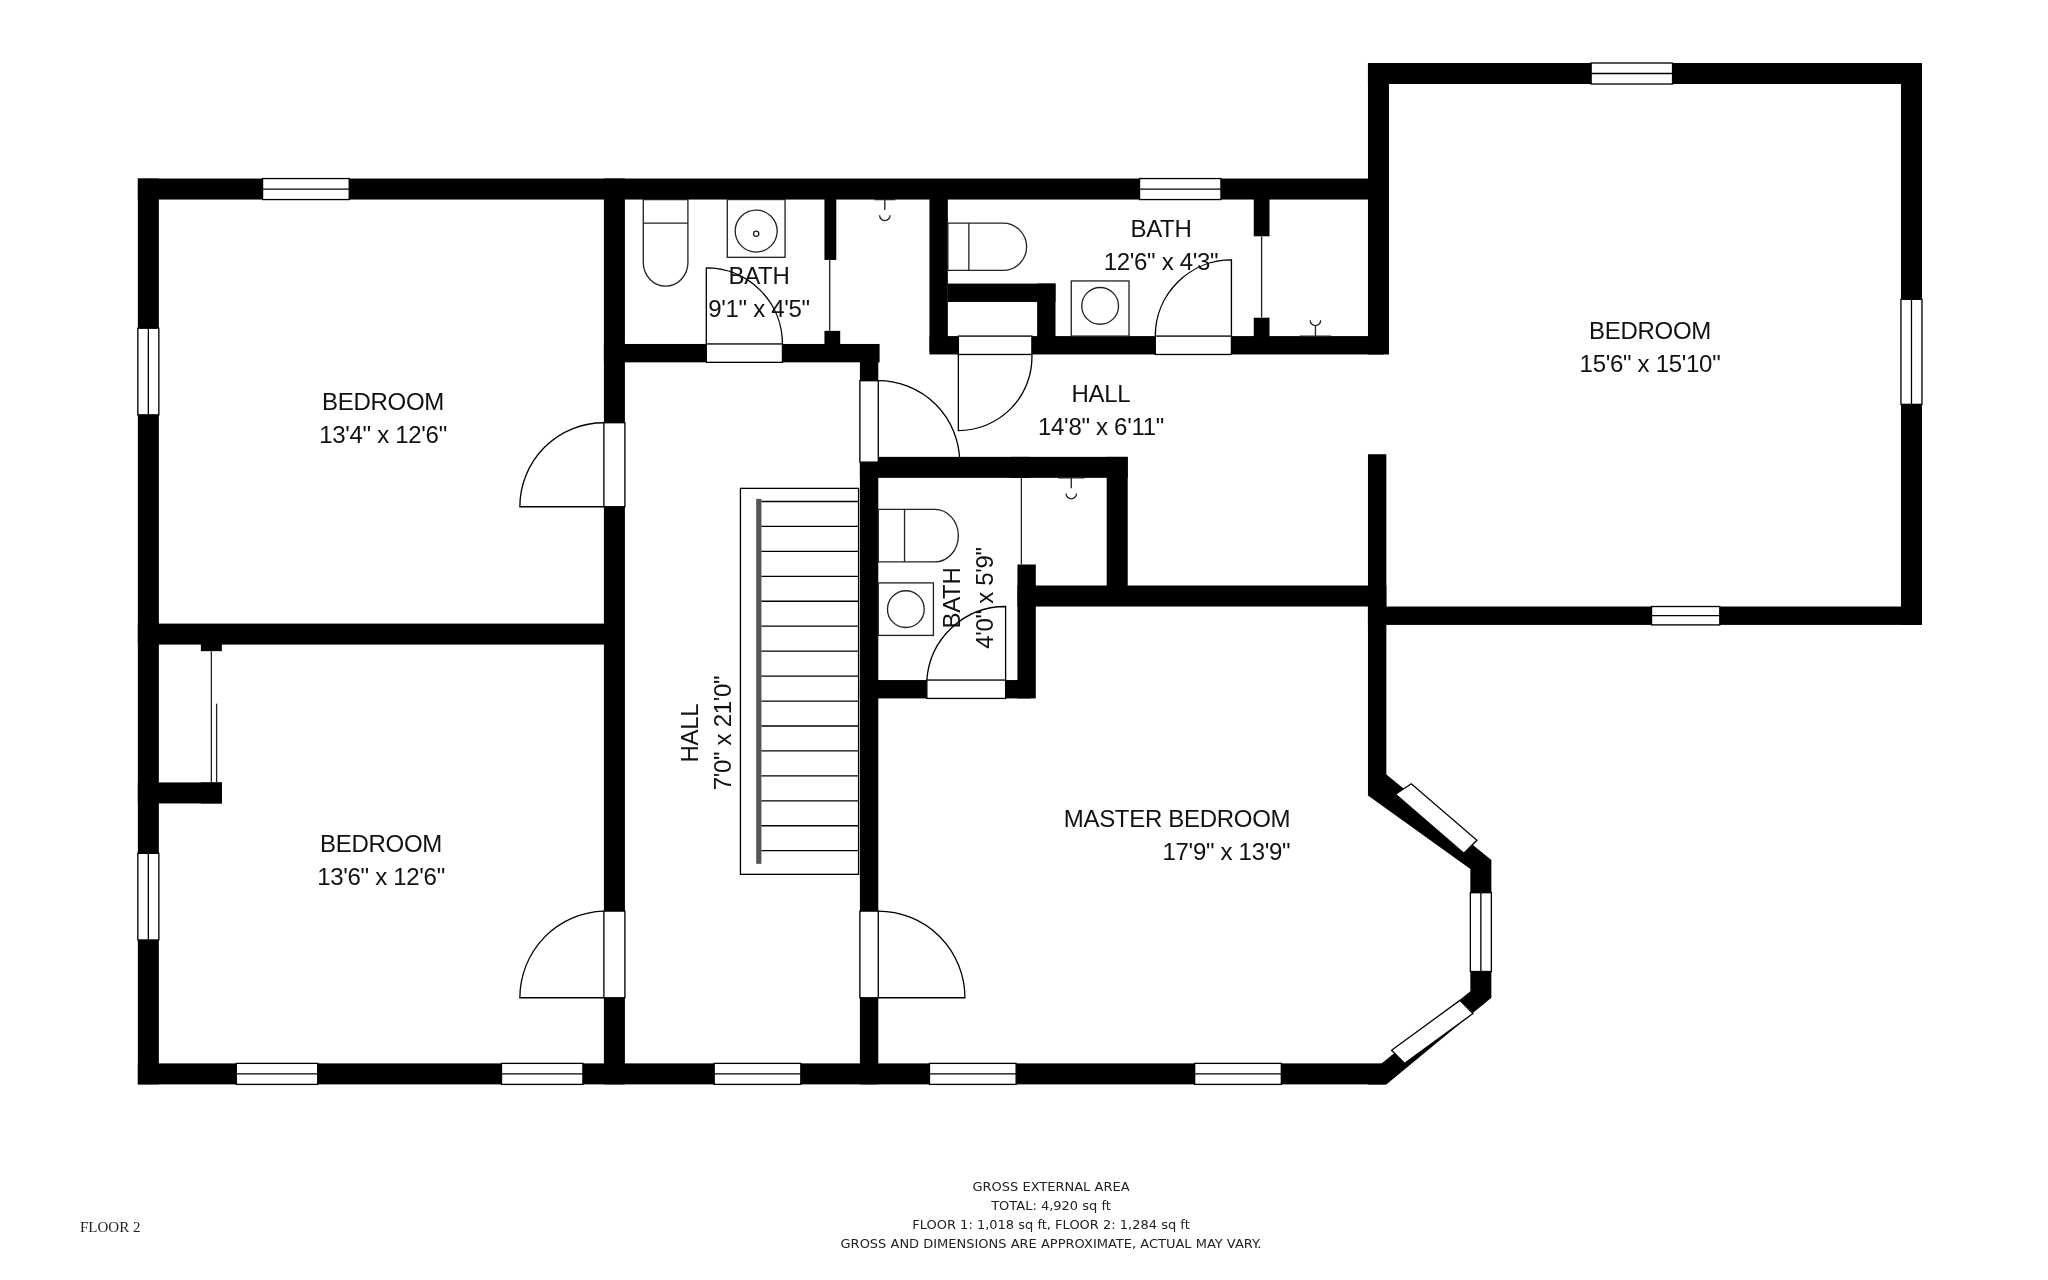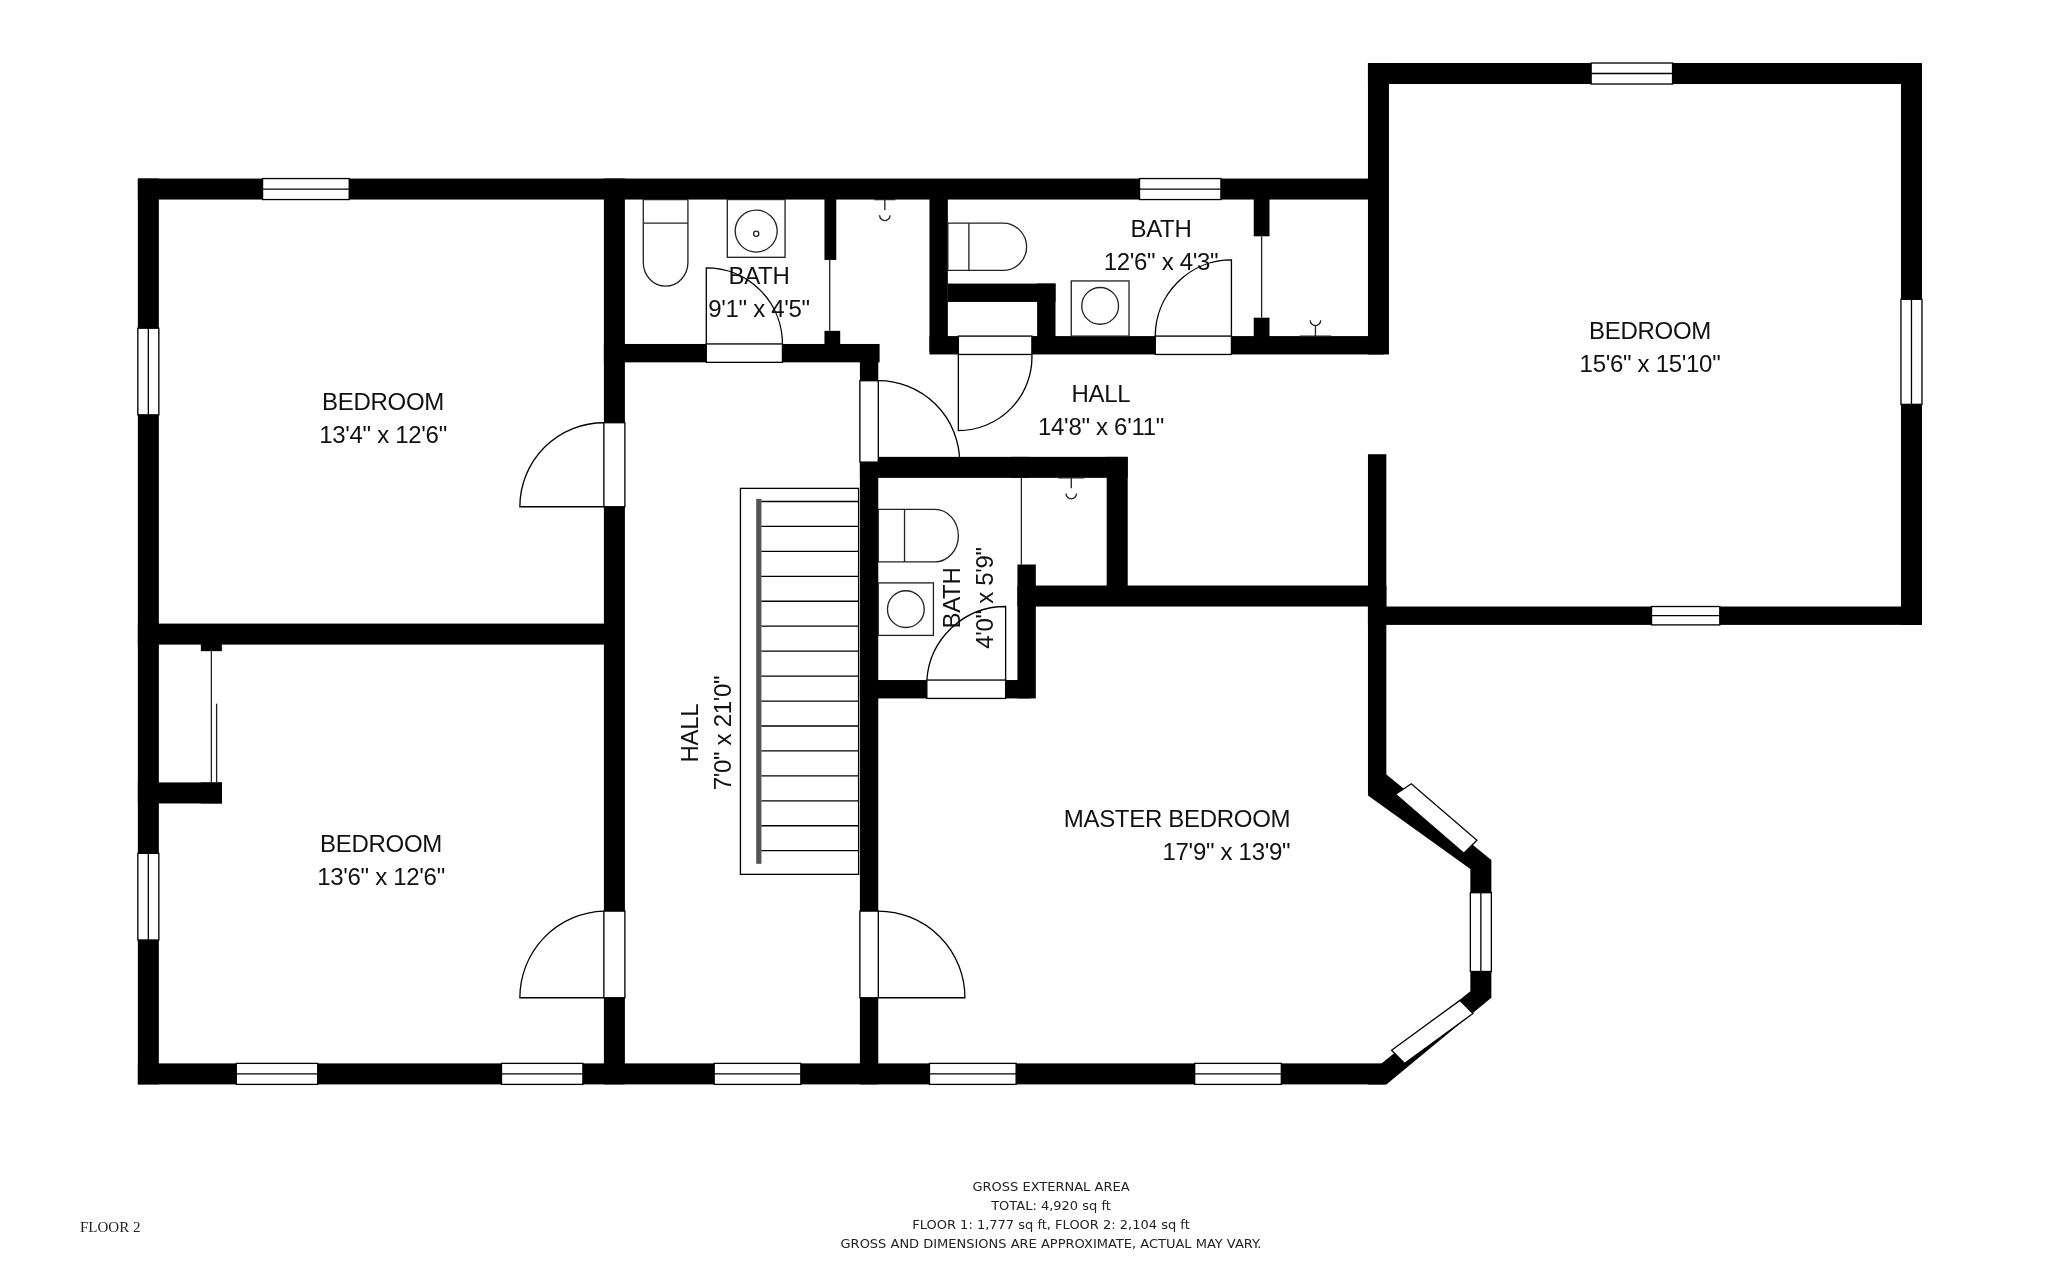--- a/index.html
+++ b/index.html
@@ -209,17 +209,17 @@
   <span class="dm">17'9" x 13'9"</span>
 </div>
 <div class="lbl" style="left:1650px;top:347px;">
   <span class="nm">BEDROOM</span>
   <span class="dm">15'6" x 15'10"</span>
 </div>
 
 <div class="foot">
   <div>GROSS EXTERNAL AREA</div>
   <div>TOTAL: 4,920 sq ft</div>
-  <div>FLOOR 1: 1,777 sq ft,  FLOOR 2: 2,104 sq ft</div>
+  <div>FLOOR 1: 1,018 sq ft,  FLOOR 2: 1,284 sq ft</div>
   <div>GROSS AND DIMENSIONS ARE APPROXIMATE, ACTUAL MAY VARY.</div>
 </div>
 
 <div class="floorlbl">FLOOR 2</div>
 
 </body></html>

